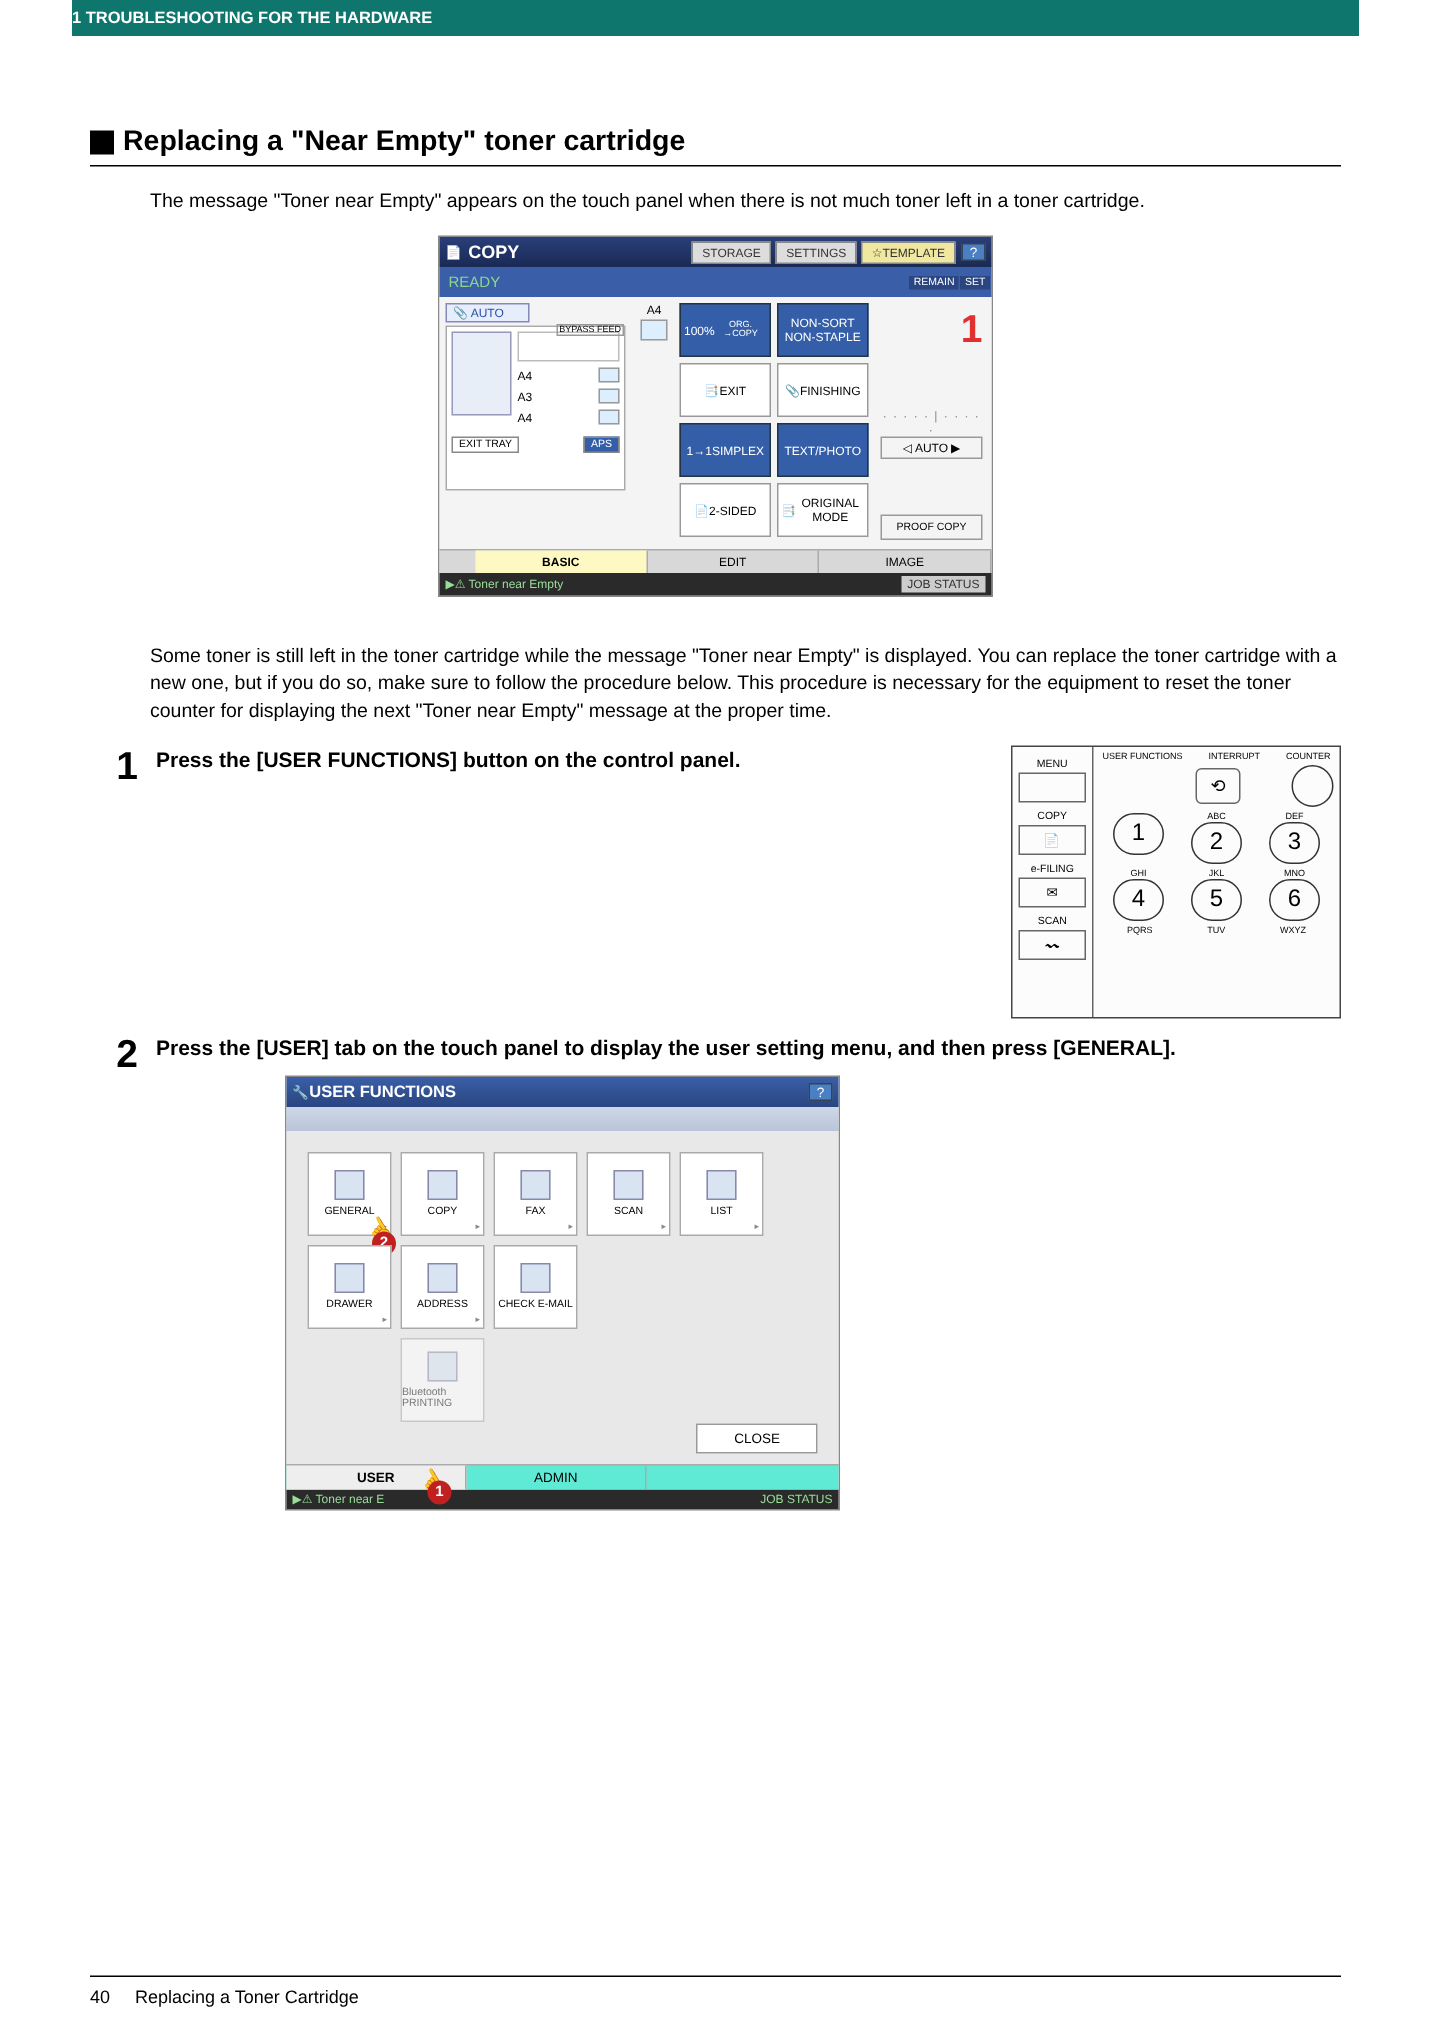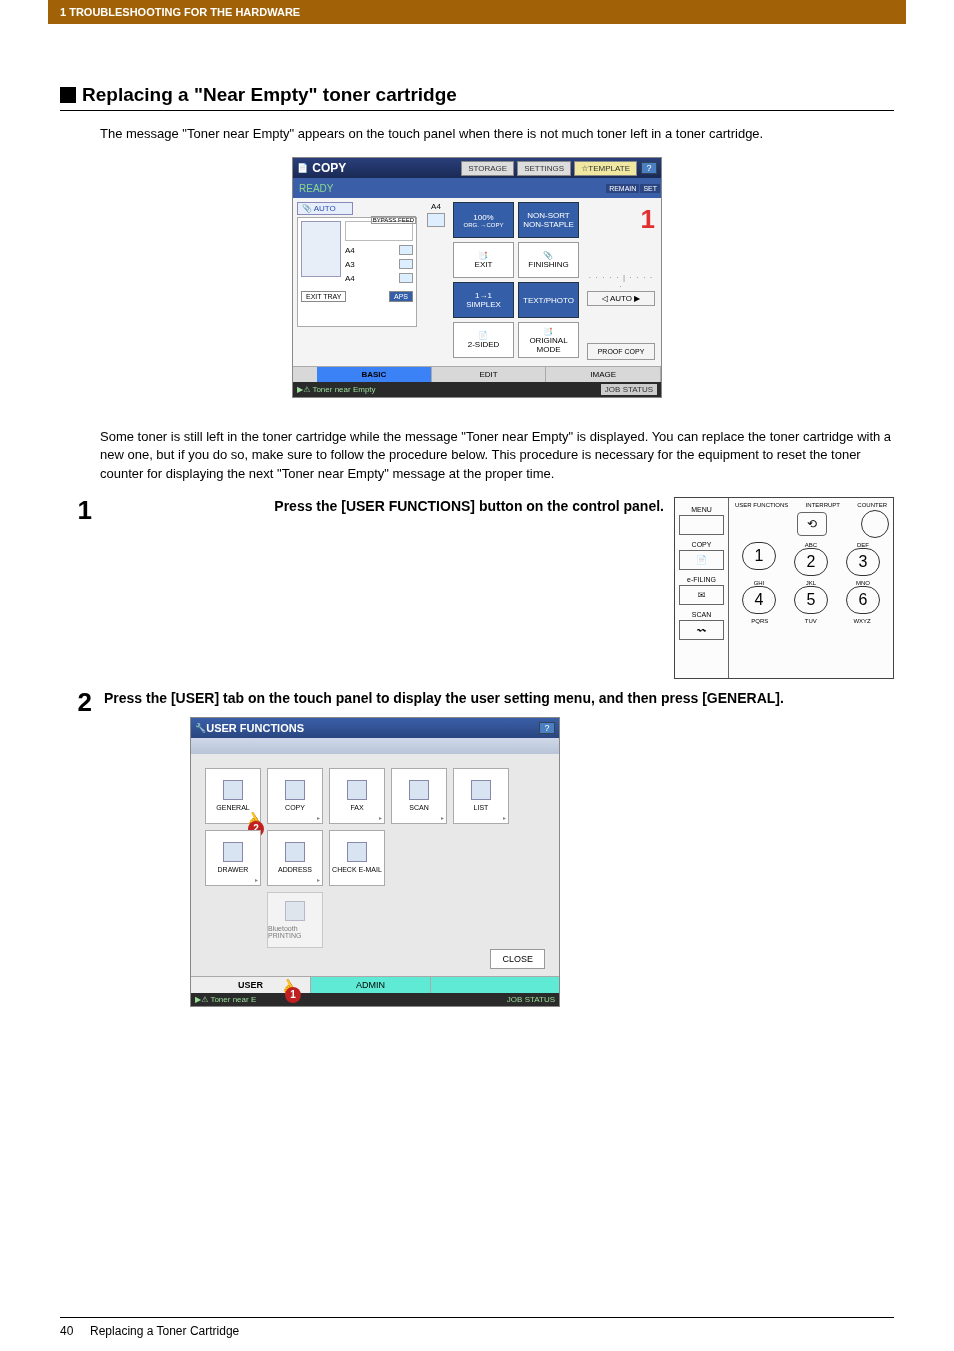--- a/index.html
+++ b/index.html
@@ -4,23 +4,23 @@
   <style>
     * { margin: 0; padding: 0; box-sizing: border-box; }
     body {
       font-family: Arial, Helvetica, sans-serif;
       background: #fff;
       width: 954px;
       margin: 0 auto;
       color: #000;
     }
     .header-bar {
-      background: #a16207;
+      background: #0f766e;
       color: #fff;
-      padding: 6px 12px;
+      padding: 6px 0;
       font-size: 11px;
       font-weight: bold;
       margin-left: 48px;
       margin-right: 48px;
     }
     .content {
       padding: 60px 60px 20px 60px;
     }
     .section-title {
       display: flex;
@@ -129,34 +129,34 @@
       width: 14px; height: 10px; border:1px solid #999; margin-left:2px; background:#def;
     }
     .exit-aps { display:flex; gap:2px; margin-top:4px; }
     .exit-aps .eb { font-size:7px; border:1px solid #888; padding:1px 4px; }
     .aps-b { background:#345fa8; color:#fff; }
     .cs-mid { flex:1; padding: 0 4px; }
     .mid-row { display:flex; margin-bottom:4px; }
     .mid-btn {
       border:1px solid #999; background:#fff; flex:1; text-align:center;
       font-size:8px; padding: 6px 2px; margin: 0 2px;
-      display:flex; flex-direction:column; justify-content:center; align-items:center;
+      display:flex; flex-direction:row; justify-content:center; align-items:center;
       height: 36px;
     }
     .mid-btn.blue { background:#345fa8; color:#fff; border-color:#234; }
     .cs-right { width: 72px; padding:2px; display:flex; flex-direction:column; justify-content:space-between;}
     .bignum {
       color:#e03030; font-size:26px; text-align:right; font-weight:bold;
     }
     .dots { color:#888; font-size:8px; letter-spacing:1px; text-align:center; }
     .auto2 { border:1px solid #999; font-size:8px; padding:2px 4px; display:flex; align-items:center; justify-content:center; gap:2px;}
     .proof { border:1px solid #999; font-size:7px; padding:4px 2px; text-align:center; }
     .cs-tabs { display:flex; background:#d8d8d8; border-top:1px solid #aaa;}
     .cs-tab { flex:1; text-align:center; font-size:8px; padding:3px 0; border-right:1px solid #aaa; }
-    .cs-tab:first-child { font-weight:bold; background:#3b82f6;margin-left:24px; }
+    .cs-tab:first-child { font-weight:bold; background:#fef9c3;margin-left:24px; }
     .cs-status { display:flex; background:#2a2a2a; color:#9d9; font-size:8px; padding:2px 4px; align-items:center; }
     .cs-status .st { flex:1; }
     .cs-status .jb { background:#ccc; color:#333; padding:1px 4px; }
 
     .step-row {
       display: flex;
       margin-bottom: 10px;
       align-items: flex-start;
     }
     .step-num {
@@ -169,21 +169,21 @@
       flex-shrink:0;
     }
     .step-body { flex: 1; }
     .step-text {
       font-size: 14px;
       font-weight: bold;
       line-height: 1.3;
       padding-right: 10px;
     }
     .step-flex { display:flex; }
-    .step-flex .step-text-col { flex:1;text-align:right; }
+    .step-flex .step-text-col { flex:1; }
 
     
     .ctrl-panel {
       width: 220px;
       height: 182px;
       border: 1px solid #444;
       background: #fcfcfc;
       display:flex;
       overflow:hidden;
     }
@@ -235,21 +235,21 @@
     }
     .uf-btn {
       width: 56px; height: 56px;
       border:1px solid #aaa; background:#fff;
       display:flex; flex-direction:column; align-items:center; justify-content:center;
       font-size:7px; position:relative;
     }
     .uf-btn .ic2 { width:20px; height:20px; background:#d8e4f2; border:1px solid #88a; margin-bottom:4px; }
     .uf-btn .tri { position:absolute; bottom:2px; right:2px; font-size:6px; color:#888; }
     .uf-close-row { text-align:right; padding:6px 0; }
-    .uf-close { border:1px solid #999; background:#fff; font-size:9px; padding:4px 11px; }
+    .uf-close { border:1px solid #999; background:#fff; font-size:9px; padding:4px 24px; }
     .uf-tabs { display:flex; background:#5eead4; border-top:1px solid #aaa; }
     .uf-tab { width:120px; text-align:center; font-size:9px; padding:3px 0; border-right:1px solid #aaa; }
     .uf-tab:first-child { background:#eee; font-weight:bold; }
     .uf-status { display:flex; background:#2a2a2a; color:#9d9; font-size:8px; padding:2px 4px; align-items:center; }
     .uf-status .st { flex:1; }
 
     .callout {
       position:absolute;
       background:#c02020;
       color:#fff;

